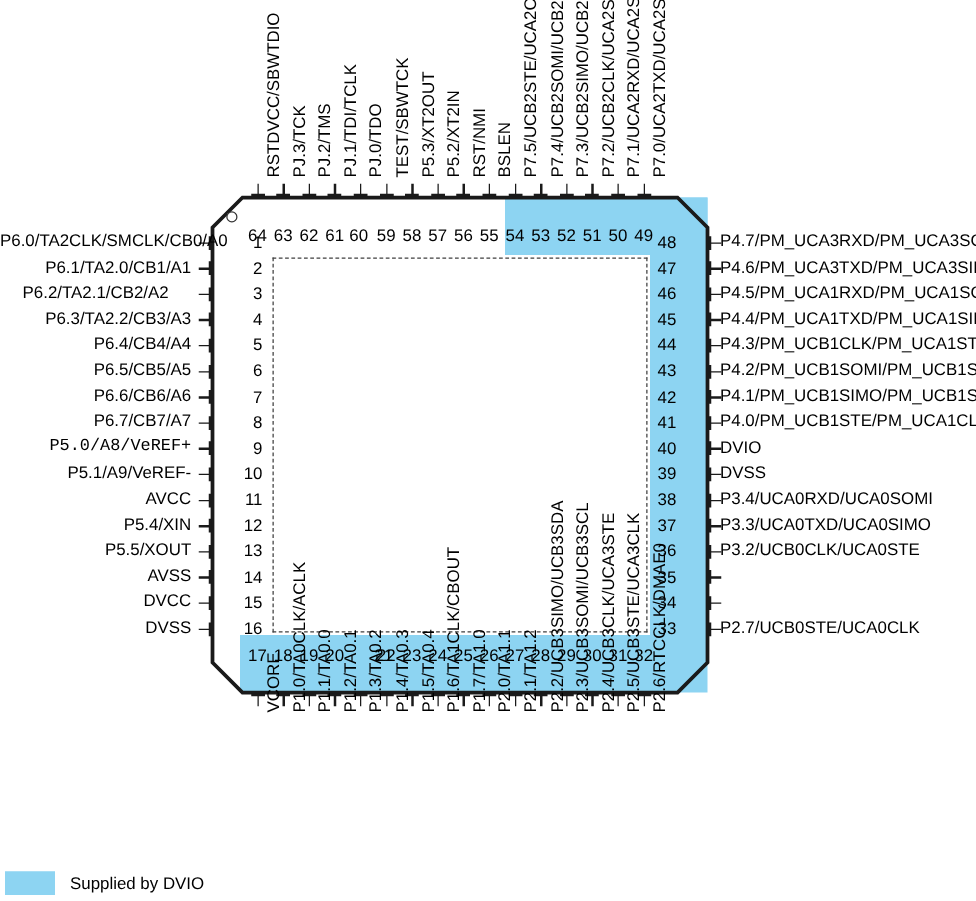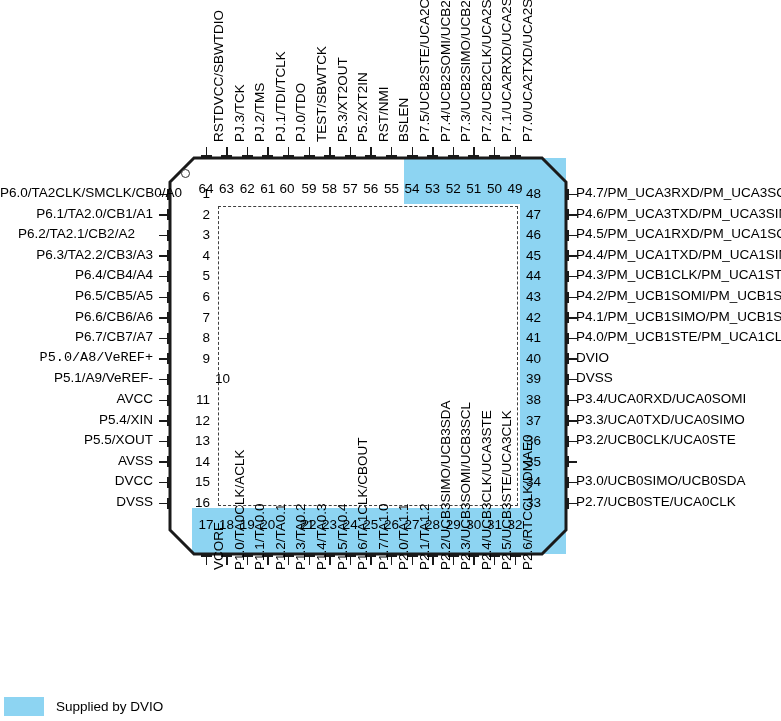--- a/index.html
+++ b/index.html
@@ -117,21 +117,21 @@
         <div class="pnum" style="left: 20px; top: 175.2px; width: 22px; text-align: right;">8</div>
         <div class="lead lead-left" style="position: absolute; left: -9px; top: 197.3px; width: 11px; height: 11px;">
           <span class="stub"></span>
           <span class="cap"></span>
         </div>
         <div class="pnum" style="left: 20px; top: 195.8px; width: 22px; text-align: right;">9</div>
         <div class="lead lead-left" style="position: absolute; left: -9px; top: 217.9px; width: 11px; height: 11px;">
           <span class="stub"></span>
           <span class="cap"></span>
         </div>
-        <div class="pnum" style="left: 20px; top: 216.4px; width: 22px; text-align: right; margin-left: 20px;">10</div>
+        <div class="pnum" style="left: 20px; top: 216.4px; width: 22px; text-align: right;">10</div>
         <div class="lead lead-left" style="position: absolute; left: -9px; top: 238.5px; width: 11px; height: 11px;">
           <span class="stub"></span>
           <span class="cap"></span>
         </div>
         <div class="pnum" style="left: 20px; top: 237px; width: 22px; text-align: right;">11</div>
         <div class="lead lead-left" style="position: absolute; left: -9px; top: 259.1px; width: 11px; height: 11px;">
           <span class="stub"></span>
           <span class="cap"></span>
         </div>
         <div class="pnum" style="left: 20px; top: 257.6px; width: 22px; text-align: right;">12</div>
@@ -409,21 +409,20 @@
       <div class="lbl" style="left: 0px; top: 330.2px; width: 153px; text-align: right;">P6.7/CB7/A7</div>
       <div class="lbl" style="left: 0px; top: 350.8px; width: 153px; text-align: right; font-family: Liberation Mono, monospace;">P5.0/A8/VeREF+</div>
       <div class="lbl" style="left: 0px; top: 371.4px; width: 153px; text-align: right;">P5.1/A9/VeREF-</div>
       <div class="lbl" style="left: 0px; top: 392px; width: 153px; text-align: right;">AVCC</div>
       <div class="lbl" style="left: 0px; top: 412.6px; width: 153px; text-align: right;">P5.4/XIN</div>
       <div class="lbl" style="left: 0px; top: 433.2px; width: 153px; text-align: right;">P5.5/XOUT</div>
       <div class="lbl" style="left: 0px; top: 453.8px; width: 153px; text-align: right;">AVSS</div>
       <div class="lbl" style="left: 0px; top: 474.4px; width: 153px; text-align: right;">DVCC</div>
       <div class="lbl" style="left: 0px; top: 495px; width: 153px; text-align: right;">DVSS</div>
       <div class="lbl" style="left: 576px; top: 495px; text-align: left;">P2.7/UCB0STE/UCA0CLK</div>
-      <div class="lbl" style="left: 576px; top: 474.4px; text-align: left;">P3.0/UCB0SIMO/UCB0SDA</div>
       <div class="lbl" style="left: 576px; top: 433.2px; text-align: left;">P3.2/UCB0CLK/UCA0STE</div>
       <div class="lbl" style="left: 576px; top: 412.6px; text-align: left;">P3.3/UCA0TXD/UCA0SIMO</div>
       <div class="lbl" style="left: 576px; top: 392px; text-align: left;">P3.4/UCA0RXD/UCA0SOMI</div>
       <div class="lbl" style="left: 576px; top: 371.4px; text-align: left;">DVSS</div>
       <div class="lbl" style="left: 576px; top: 350.8px; text-align: left;">DVIO</div>
       <div class="lbl" style="left: 576px; top: 330.2px; text-align: left;">P4.0/PM_UCB1STE/PM_UCA1CLK</div>
       <div class="lbl" style="left: 576px; top: 309.6px; text-align: left;">P4.1/PM_UCB1SIMO/PM_UCB1SDA</div>
       <div class="lbl" style="left: 576px; top: 289px; text-align: left;">P4.2/PM_UCB1SOMI/PM_UCB1SCL</div>
       <div class="lbl" style="left: 576px; top: 268.4px; text-align: left;">P4.3/PM_UCB1CLK/PM_UCA1STE</div>
       <div class="lbl" style="left: 576px; top: 247.8px; text-align: left;">P4.4/PM_UCA1TXD/PM_UCA1SIMO</div>

